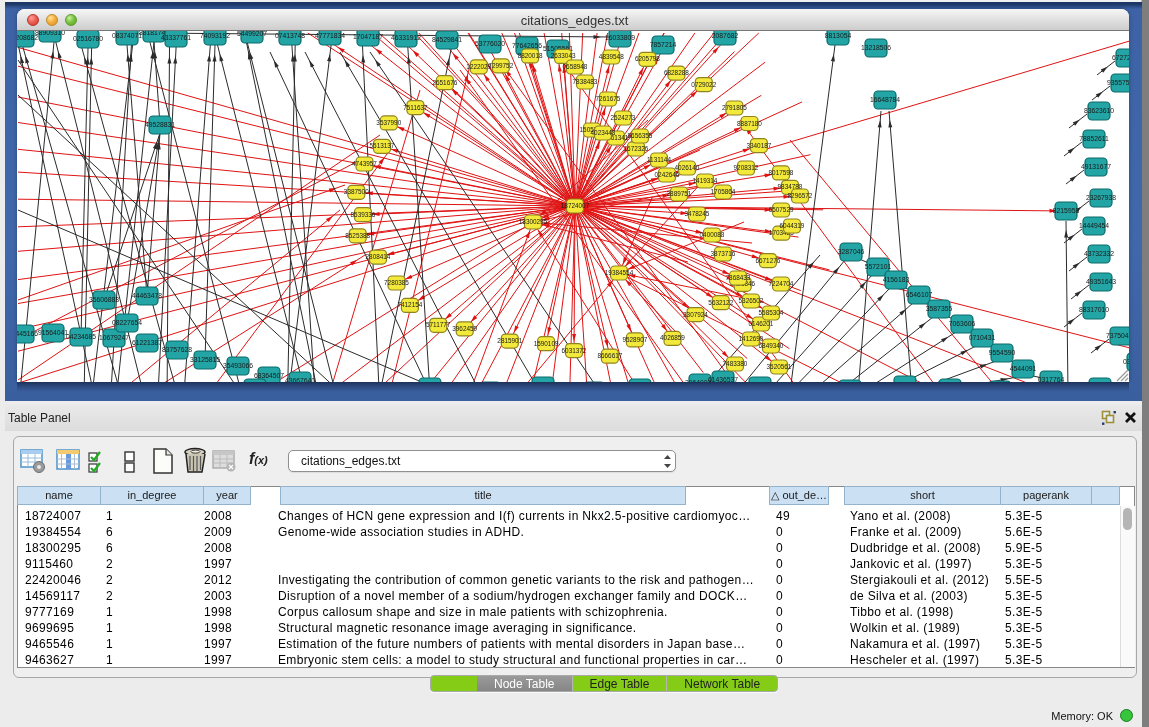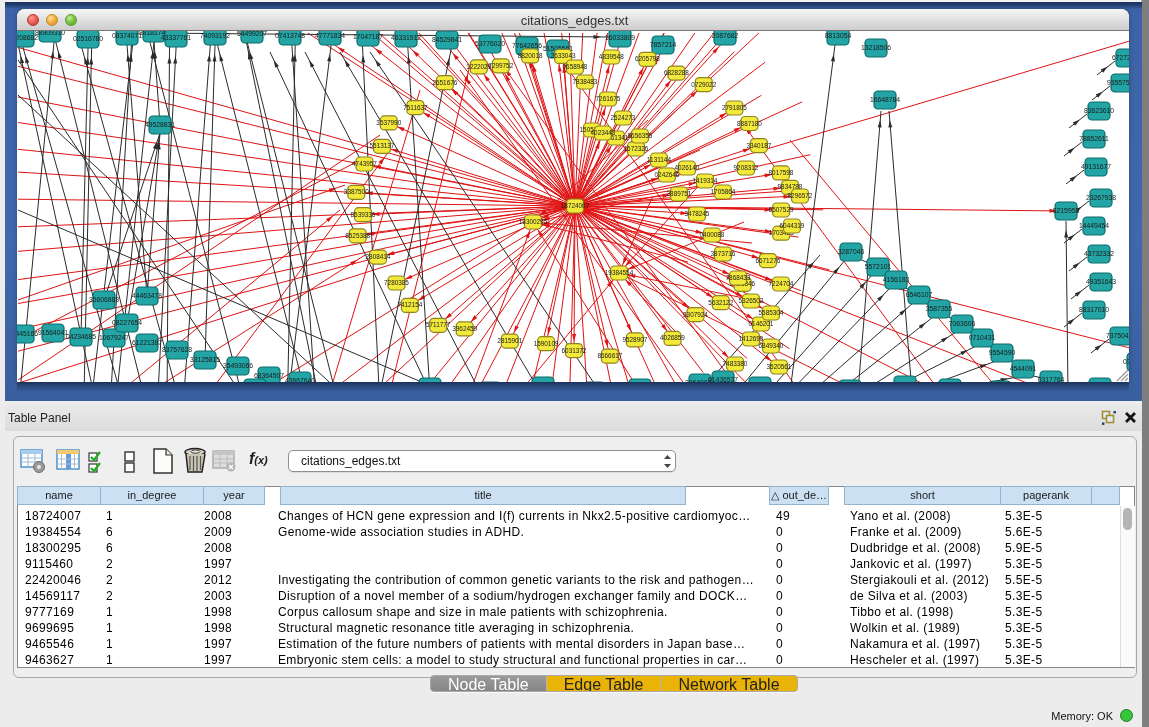--- a/index.html
+++ b/index.html
@@ -27,22 +27,22 @@
   line-height:21px; padding-left:12px; box-shadow:0 1px 1px rgba(0,0,0,.08); }
 #table { left:17px; top:486px; width:1118px; height:182px; background:#fff;
   border:1px solid #888; }
 .hcell { position:absolute; top:486px; height:19px; background:#cbe0f3;
   border:1px solid #93b3cd; font-size:11px; color:#1a1a1a; text-align:center;
   line-height:17px; }
 .trow { position:absolute; left:0px; width:1118px; height:16px; font-size:12px; letter-spacing:0.35px; color:#000; }
 .trow span { position:absolute; top:3px; white-space:nowrap; }
 
 #tabs { left:430px; top:675px; height:17px; border:1px solid #a9a9a9; border-radius:4px;
-  background:#eab308; font-size:16px; color:#222; display:flex; overflow:hidden;
-  box-shadow:0 1px 0 rgba(255,255,255,.7); }
+  background:#84cc16; font-size:12px; color:#222; display:flex; overflow:hidden;
+  box-shadow:0 1px 0 rgba(255,255,255,.7);padding-left:46px; }
 #tabs div { padding:1px 17px 0; line-height:15px; border-right:1px solid #b5b5b5; }
 #tabs div:last-child { border-right:none; }
 #tabs .sel { background:linear-gradient(180deg,#9a9a9a,#868686); color:#fff; }
 #status { right:36px; top:710px; font-size:11px; color:#111; }
 #memdot { left:1120px; top:709px; width:13px; height:13px; border-radius:50%;
   background:#35c63b; border:1.5px solid #1c7a1f; }
 </style></head>
 <body>
 <div id="app">
 
@@ -808,21 +808,21 @@
 
 <div id="combo" class="abs">citations_edges.txt</div>
 <svg class="abs" style="left:662px;top:454px" width="11" height="15" viewBox="0 0 11 15">
  <path d="M5.5 1 L9 5 H2 Z" fill="#444"></path>
       <path d="M5.5 14 L2 10 H9 Z" fill="#444"></path>
 </svg>
 
 <div id="table" class="abs"></div>
 <div class="hcell" style="left:17px;width:84px">name</div>
 <div class="hcell" style="left:100px;width:104px">in_degree</div>
-<div class="hcell" style="left:203px;width:62px">year</div>
+<div class="hcell" style="left:203px;width:48px">year</div>
 <div class="hcell" style="left:280px;width:406px">title</div>
 <div class="hcell" style="left:769px;width:60px">△ out_de…</div>
 <div class="hcell" style="left:844px;width:157px">short</div>
 <div class="hcell" style="left:1000px;width:92px">pagerank</div>
 <div class="hcell" style="left:1091px;width:29px"></div>
 <div class="trow" style="top:506px">
 <span style="left:25px">18724007</span>
 <span style="left:106px">1</span>
 <span style="left:204px">2008</span>
 <span style="left:278px;width:489px;overflow:hidden">Changes of HCN gene expression and I(f) currents in Nkx2.5-positive cardiomyoc…</span>
@@ -879,21 +879,21 @@
 <span style="left:204px">1998</span>
 <span style="left:278px;width:489px;overflow:hidden">Corpus callosum shape and size in male patients with schizophrenia.</span>
 <span style="left:776px">0</span>
 <span style="left:850px">Tibbo et al. (1998)</span>
 <span style="left:1005px">5.3E-5</span>
 </div>
     <div class="trow" style="top:618px">
 <span style="left:25px">9699695</span>
 <span style="left:106px">1</span>
 <span style="left:204px">1998</span>
-<span style="left:278px;width:489px;overflow:hidden">Structural magnetic resonance title averaging in schizophrenia.</span>
+<span style="left:278px;width:489px;overflow:hidden">Structural magnetic resonance image averaging in significance.</span>
 <span style="left:776px">0</span>
 <span style="left:850px">Wolkin et al. (1989)</span>
 <span style="left:1005px">5.3E-5</span>
 </div>
     <div class="trow" style="top:634px">
 <span style="left:25px">9465546</span>
 <span style="left:106px">1</span>
 <span style="left:204px">1997</span>
 <span style="left:278px;width:489px;overflow:hidden">Estimation of the future numbers of patients with mental disorders in Japan base…</span>
 <span style="left:776px">0</span>

